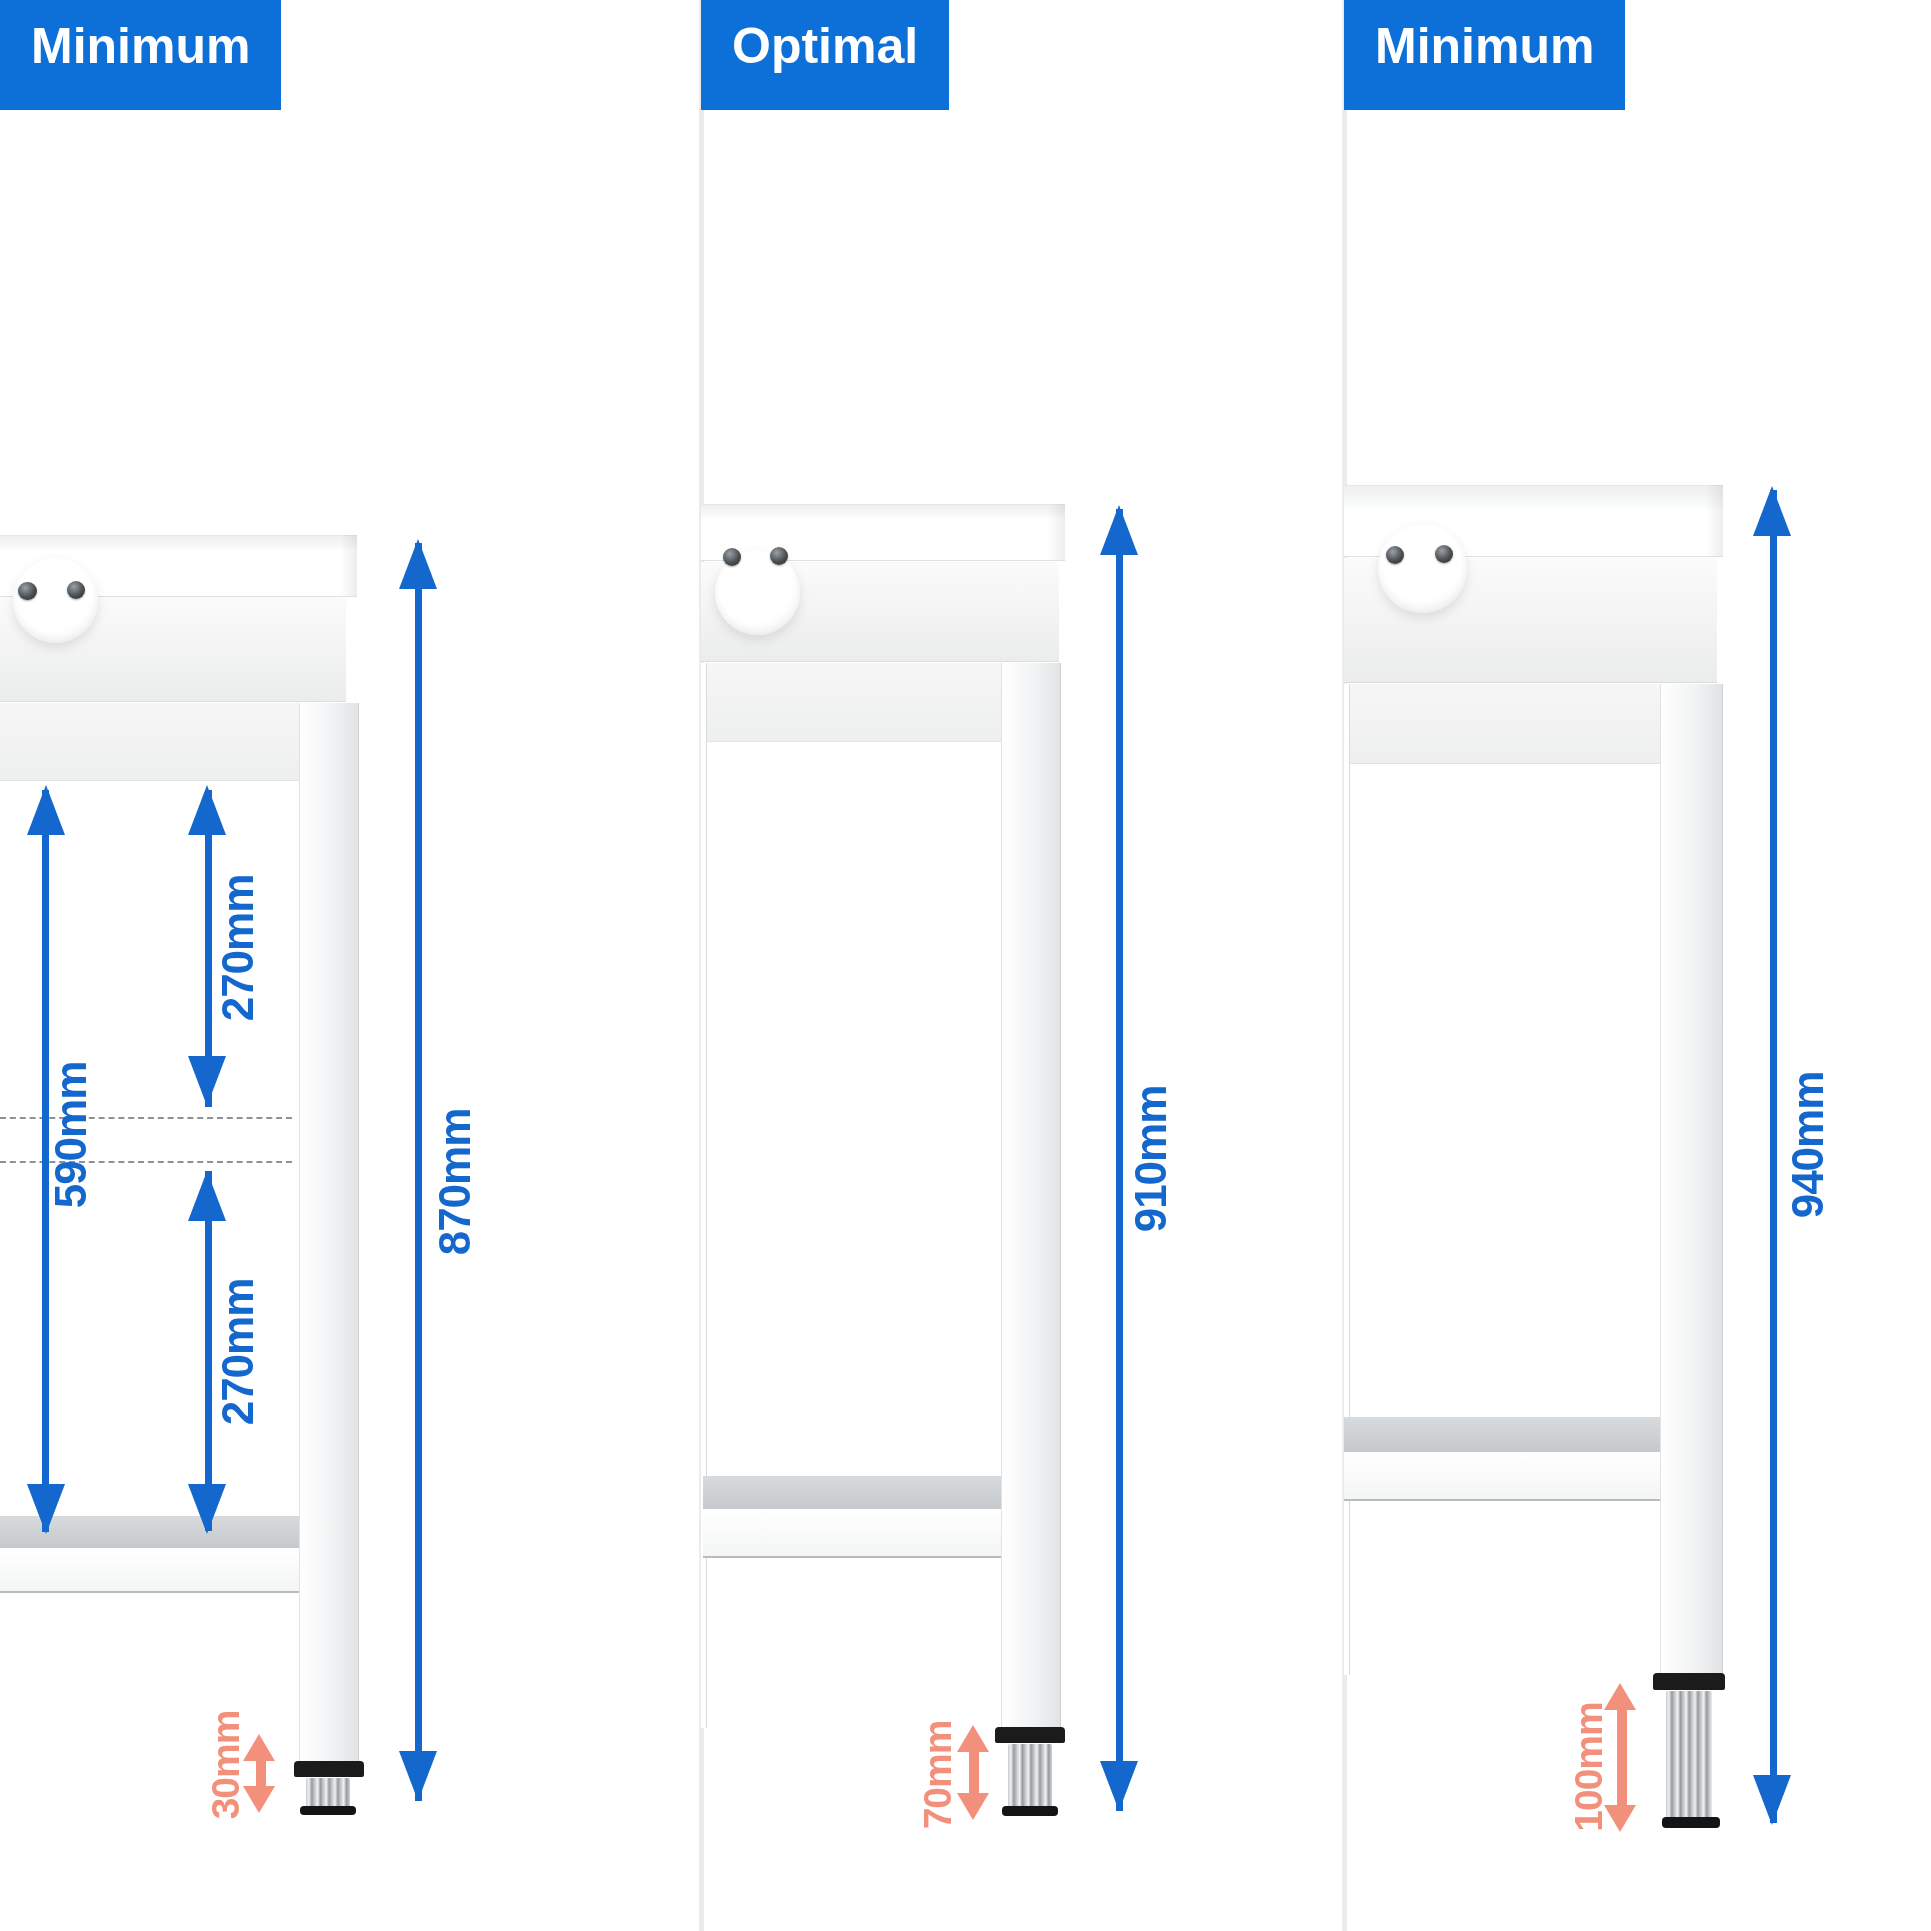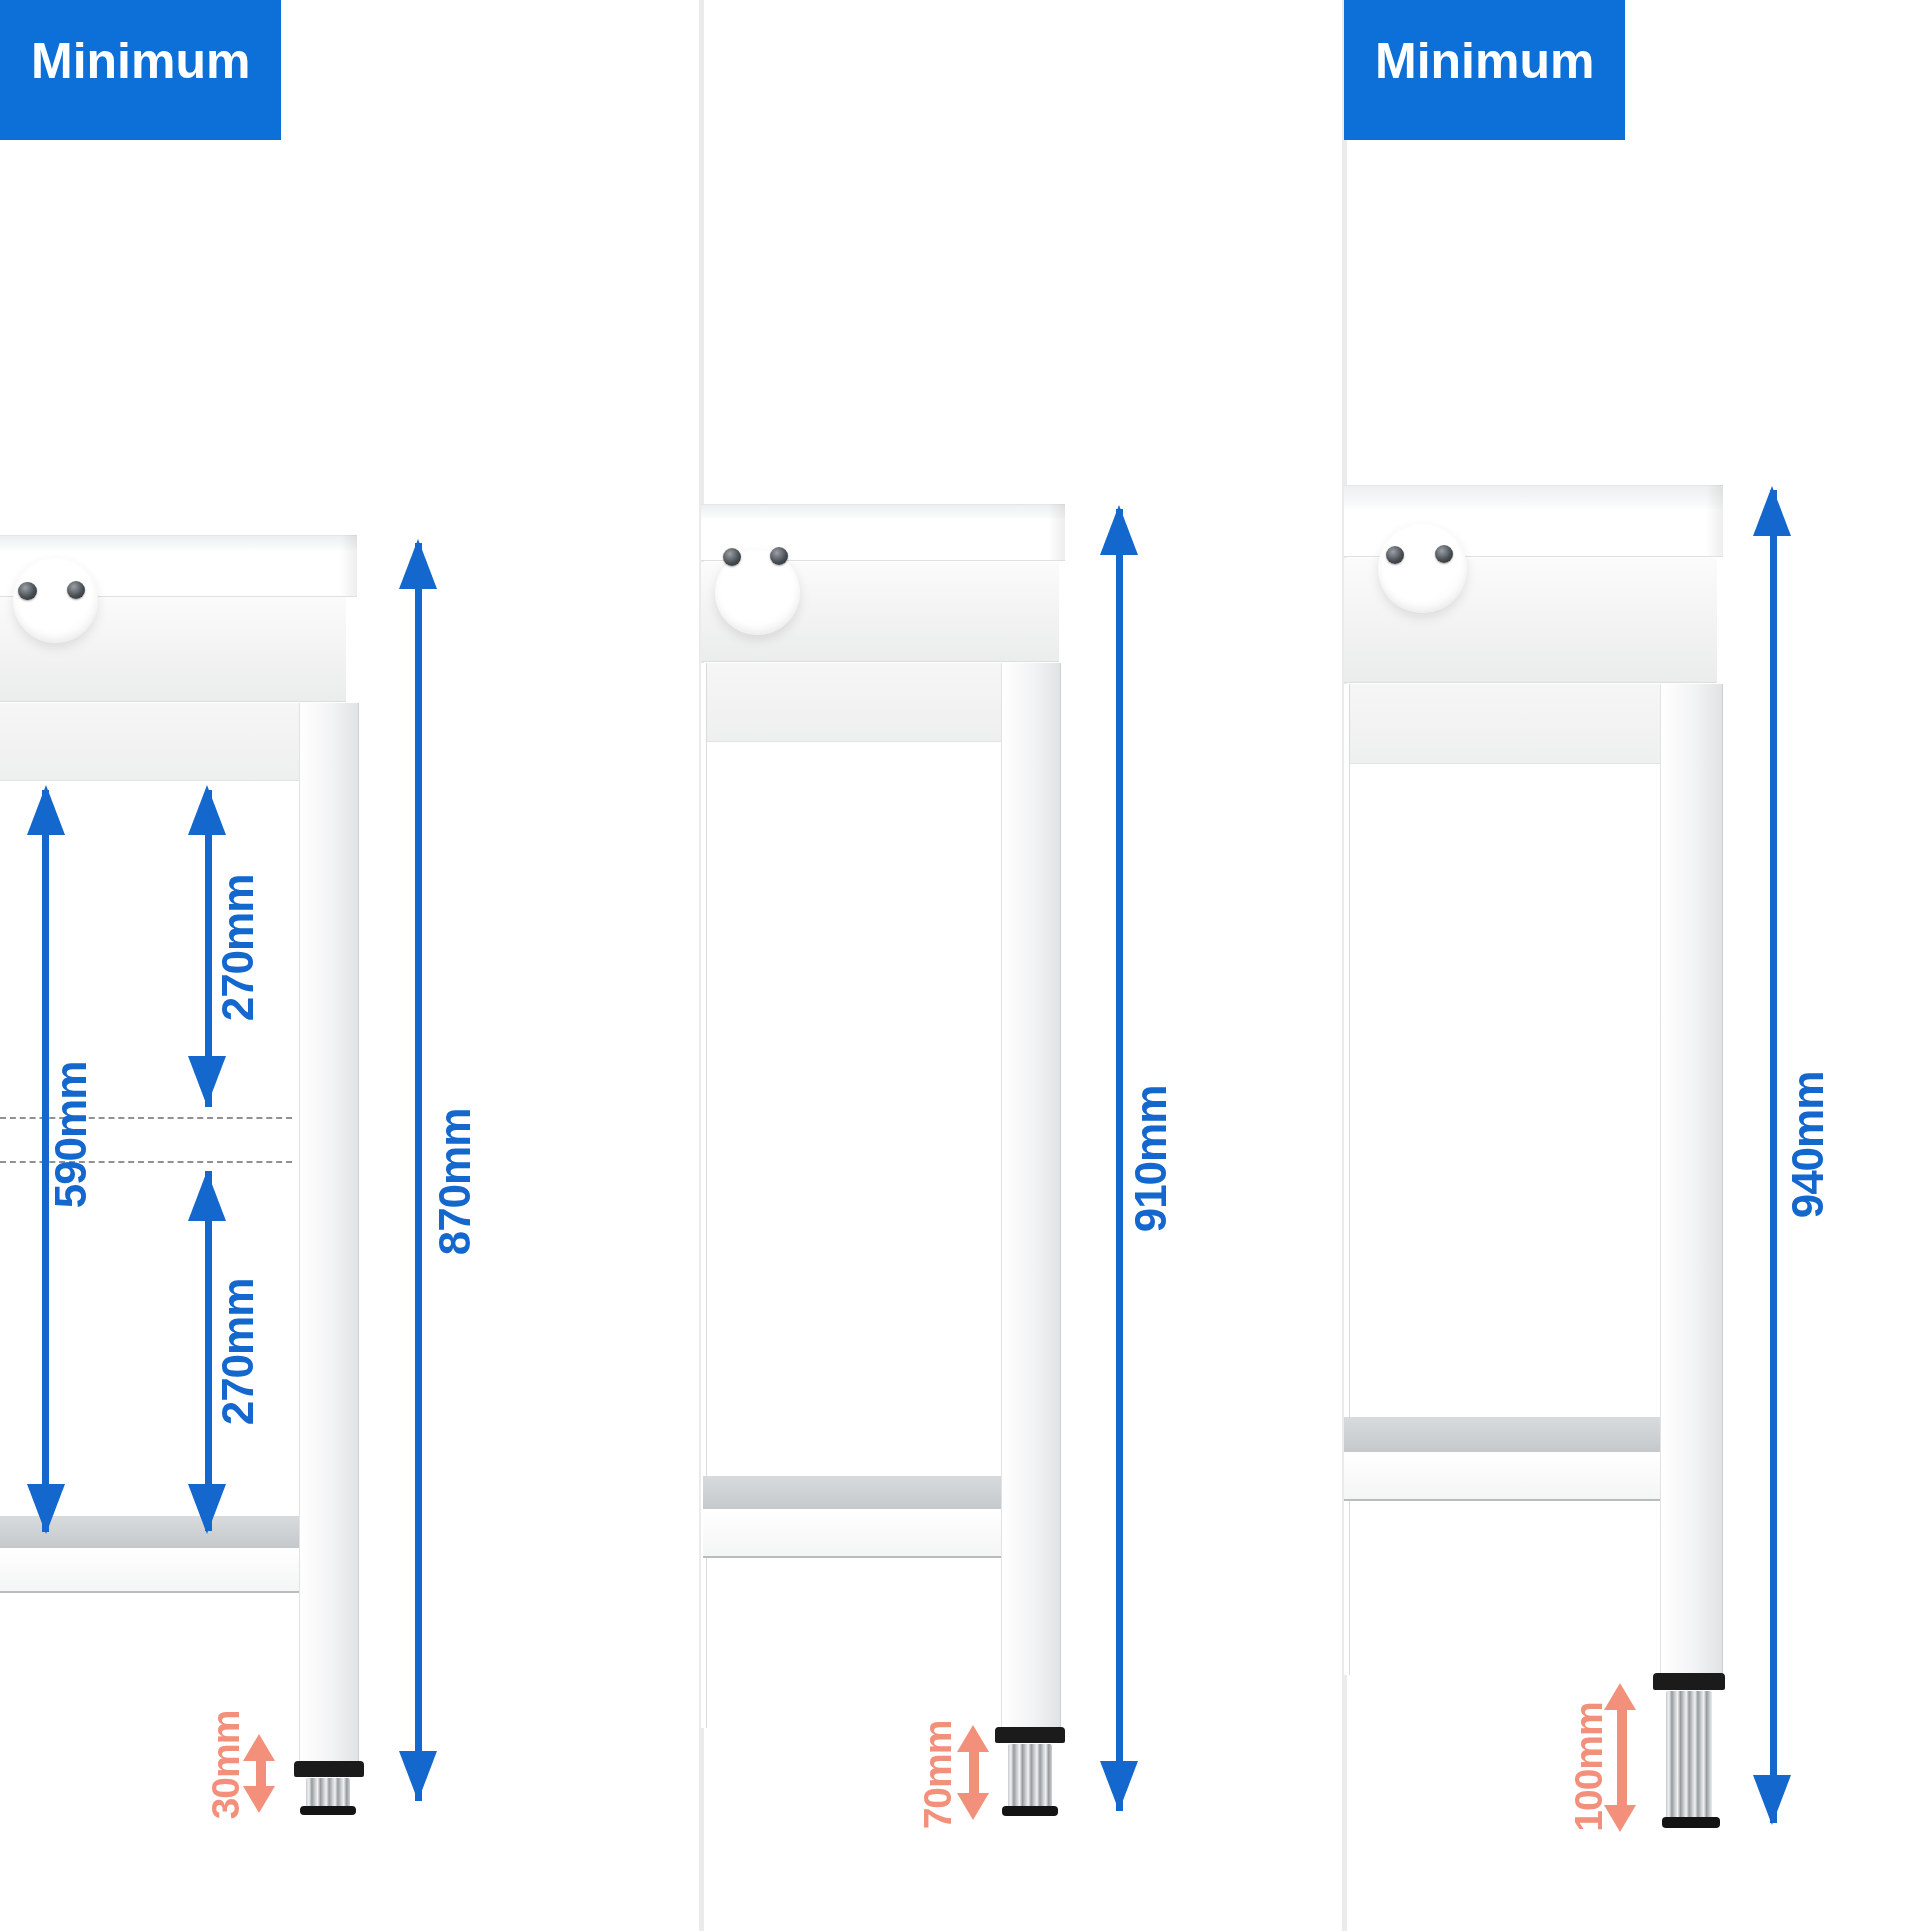--- a/index.html
+++ b/index.html
@@ -6,21 +6,21 @@
   .canvas{position:relative;width:1931px;height:1931px;background:#fff;overflow:hidden;
           font-family:"Liberation Sans",sans-serif;}
   .layer{position:absolute;inset:0;}
 
   
   .divider{position:absolute;top:0;bottom:0;width:4.8px;background:var(--divider-gray,#ebebeb);}
   #div1{left:699px;} #div2{left:1342px;}
 
   
   .chip{position:absolute;top:0;height:108px;background:var(--header-bg,#0d6fd8);color:#fff;
-        font-weight:bold;font-size:50px;line-height:90px;padding:16px 31px;white-space:nowrap;}
+        font-weight:bold;font-size:50px;line-height:90px;padding:1px 31px;white-space:nowrap;}
   #p1-chip{left:0;} #p2-chip{left:701px;} #p3-chip{left:1344px;}
 
   
   .slab{position:absolute;background:#fff;border-bottom:1.9px solid #dfe0e1;}
   .slab-top{position:absolute;left:0;right:0;top:0;background:linear-gradient(#edeff0,#fcfdfd);
             border-top:1.9px solid #e4e6e7;}
   .slab-bevel{position:absolute;top:0;right:0;bottom:0;width:17.4px;
             background:linear-gradient(90deg,rgba(0,0,0,0),rgba(0,0,0,.07));}
   .apron{position:absolute;background:linear-gradient(#fbfbfb,#ebecec);border-bottom:1.9px solid #dcdddd;}
   .stretch{position:absolute;background:linear-gradient(#f6f6f6,#eeefef);border-bottom:1.9px solid #e2e3e3;}
@@ -174,20 +174,21 @@
     <div class="ah-down" id="a870-down"></div>
     <div class="dlabel" id="l870">870mm</div>
 
     <div class="oshaft" id="o1-shaft"></div>
     <div class="oh-up" id="o1-up"></div>
     <div class="oh-down" id="o1-down"></div>
     <div class="olabel" id="l30">30mm</div>
   </div>
 
   <div class="layer">
+    <div class="chip" id="p2-chip">Optimal</div>
 
     <div class="apron" id="p2-apron"></div>
     <div class="stretch" id="p2-stretch"></div>
     <div class="sliver" id="p2-sliver"></div>
     <div class="leg" id="p2-leg"></div>
     <div class="slab" id="p2-slab">
       <div class="slab-top"></div>
       <div class="slab-bevel"></div>
     </div>
     <div class="bracket" id="p2-bracket"></div>

